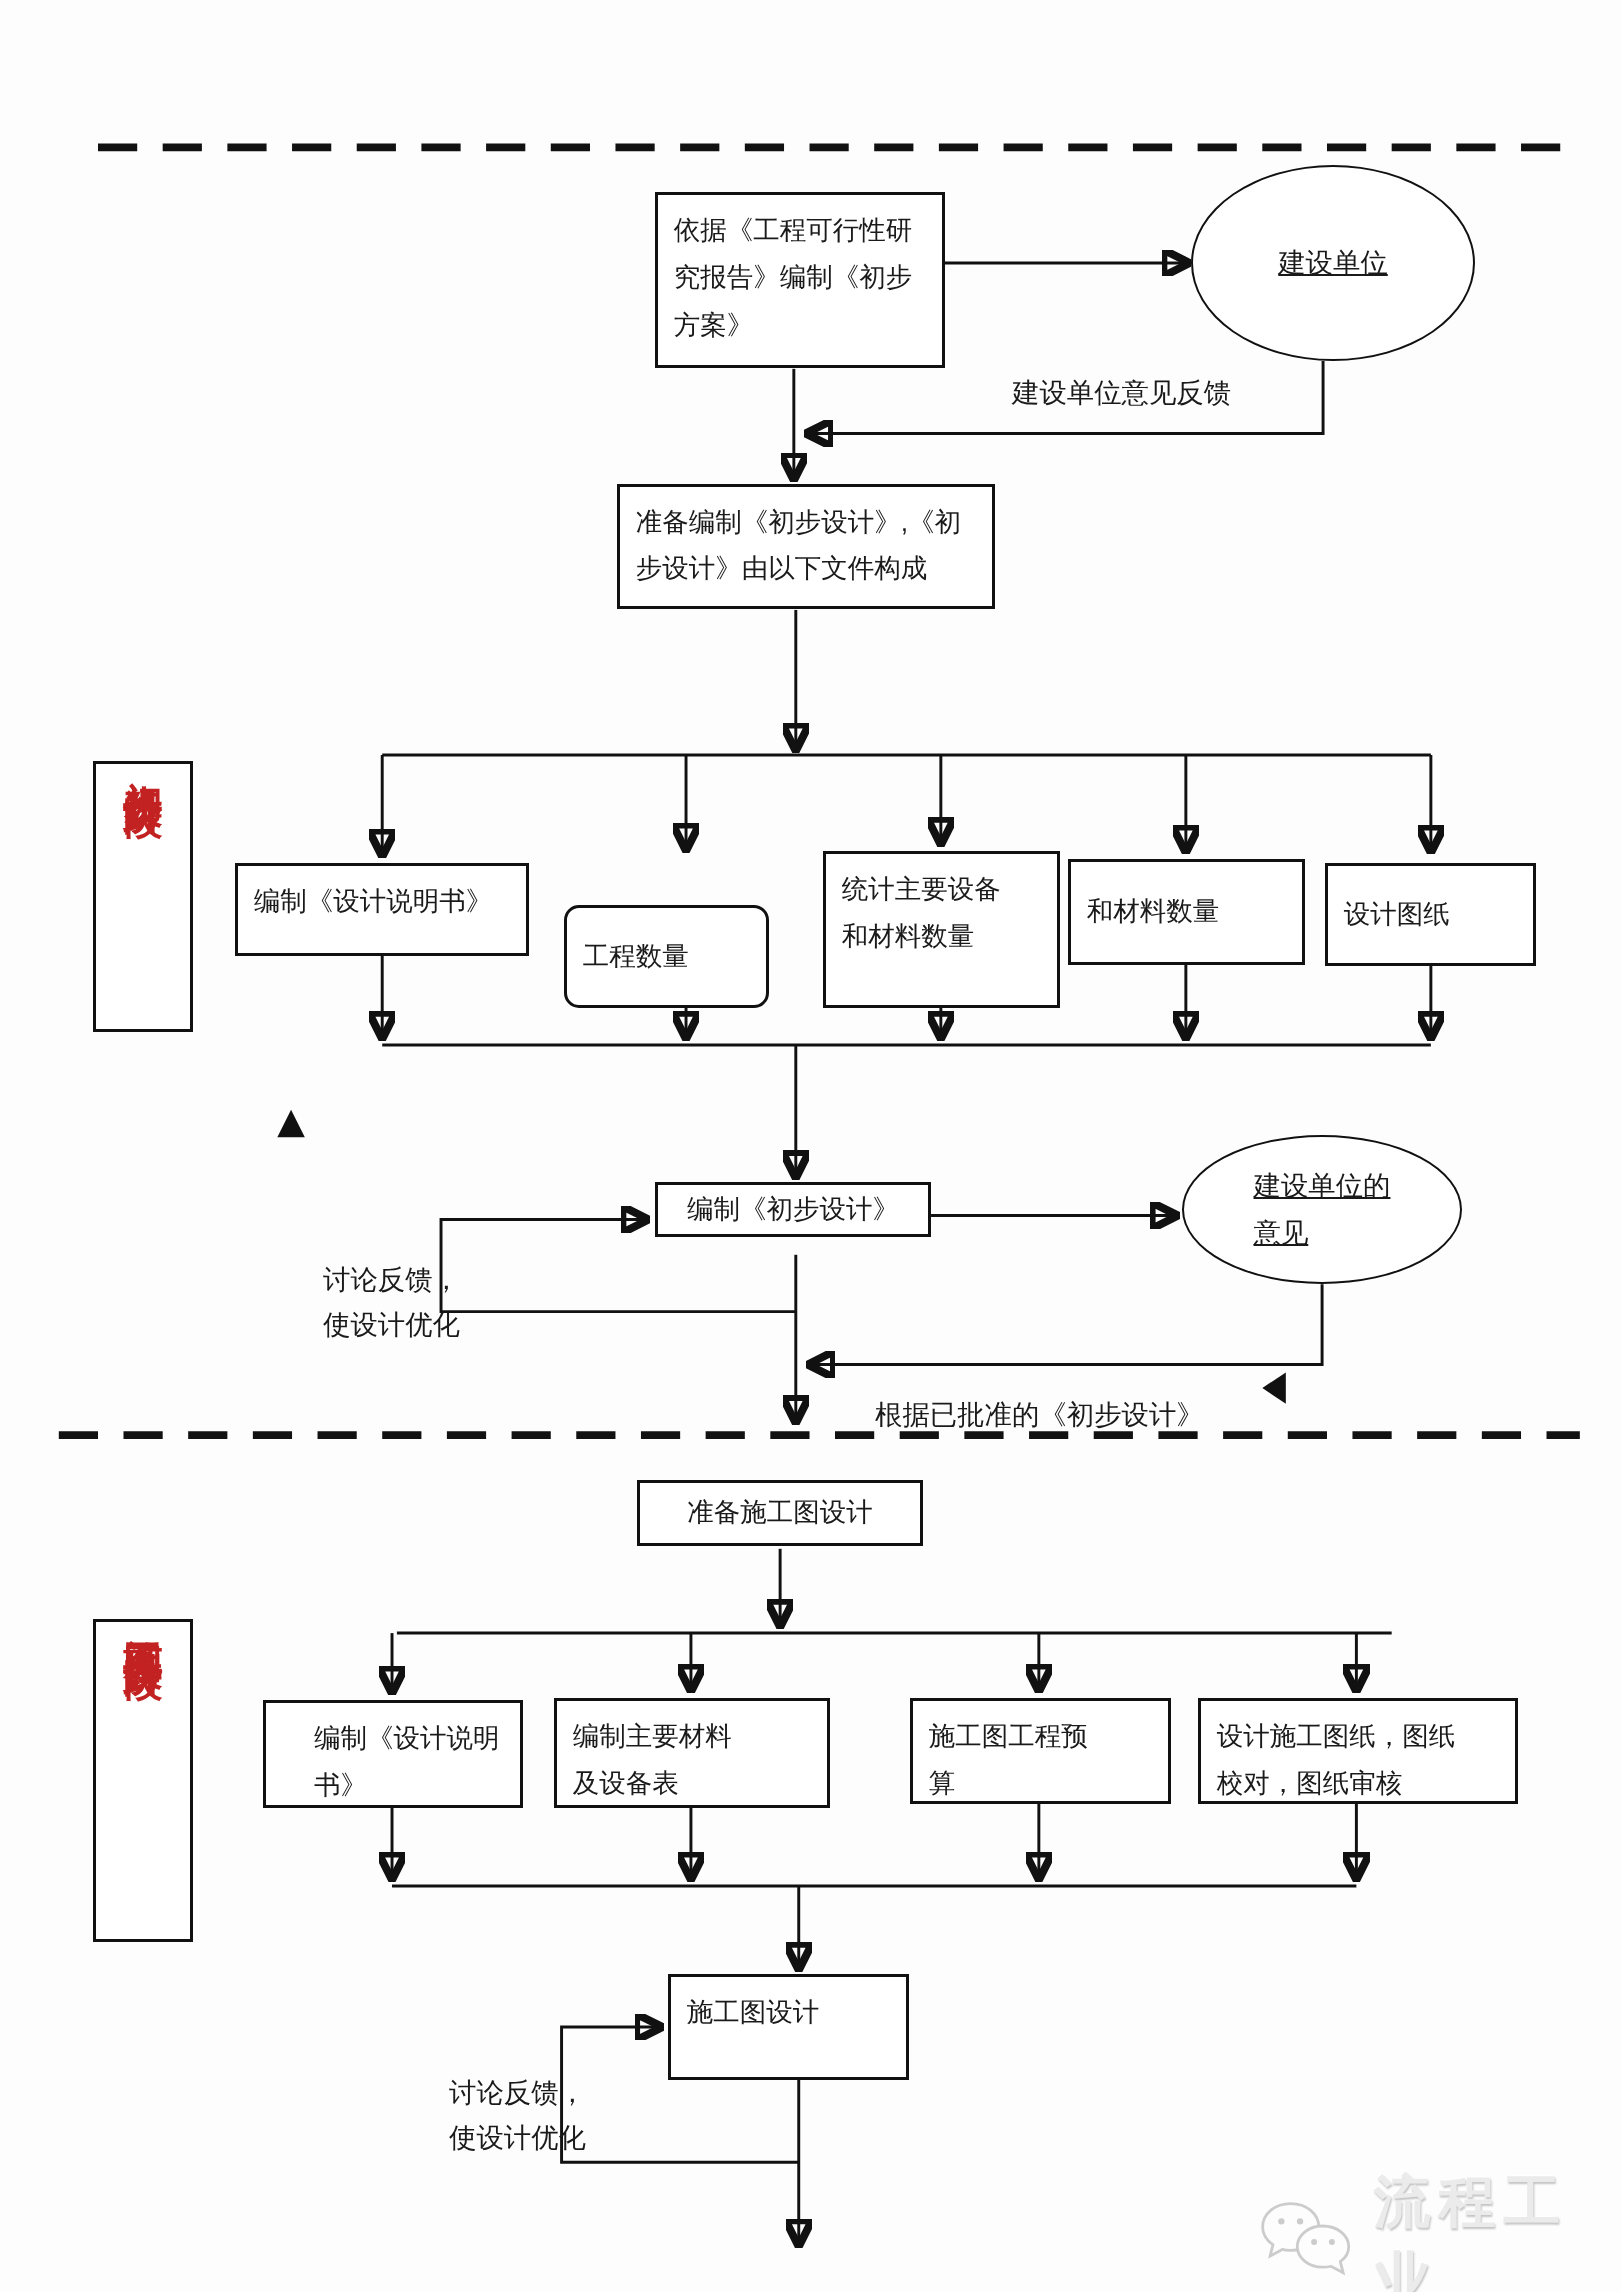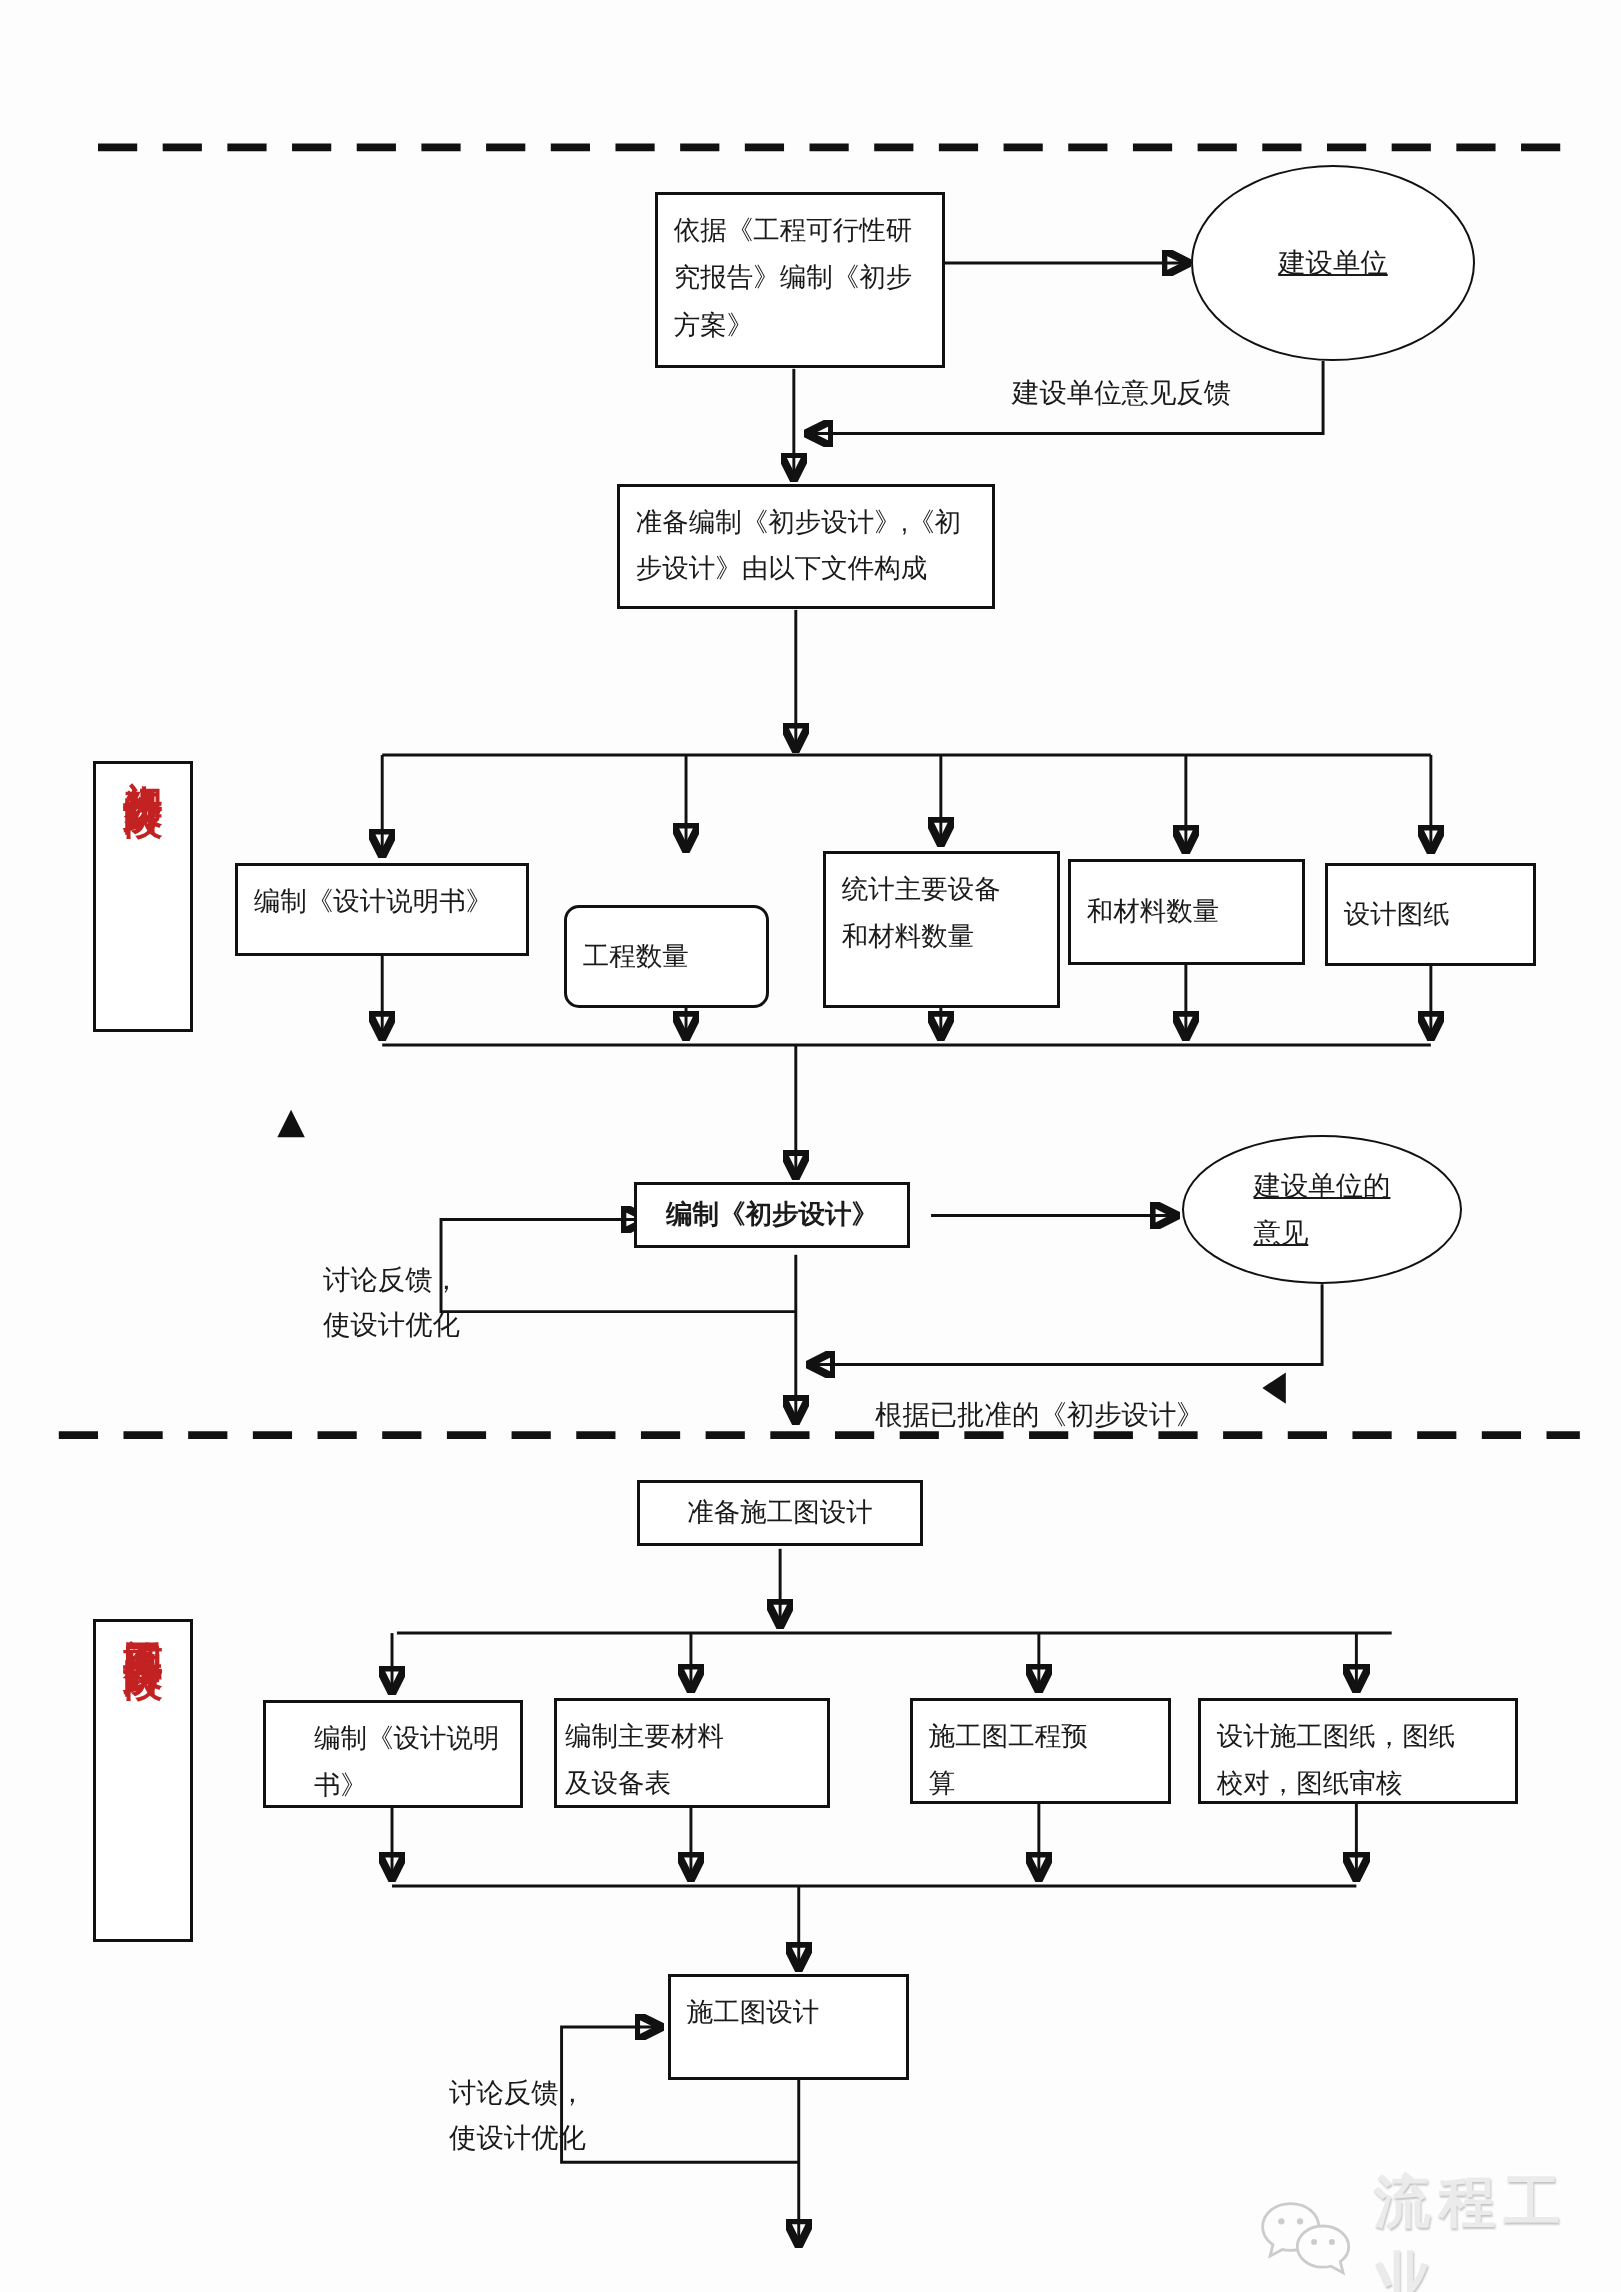--- a/index.html
+++ b/index.html
@@ -159,40 +159,40 @@
 
   <div class="box vcenter" style="left:564px;top:905px;width:205px;height:103px;border-radius:15px;">工程数量</div>
 
   <div class="box" style="left:823px;top:851px;width:237px;height:157px;line-height:1.8;">统计主要设备
 和材料数量</div>
 
   <div class="box vcenter" style="left:1068px;top:859px;width:237px;height:106px;">和材料数量</div>
 
   <div class="box vcenter" style="left:1325px;top:863px;width:211px;height:103px;">设计图纸</div>
 
-  <div class="box vcenter hcenter" style="left:634px;top:1182px;width:276px;height:66px;font-weight:bold;">编制《初步设计》</div>
+  <div class="box vcenter hcenter" style="left:655px;top:1182px;width:276px;height:55px;">编制《初步设计》</div>
 
   <div class="flabel" style="left:323px;top:1257px;">讨论反馈，
 使设计优化</div>
 
   <div class="ellipse ta-left" style="left:1182px;top:1135px;width:280px;height:149px;">建设单位的
 意见</div>
 
   <div class="flabel" style="left:875px;top:1392px;">根据已批准的《初步设计》</div>
 
   <div class="stage" style="left:93px;top:1619px;width:100px;height:323px;">
     <span>施工图设计阶段</span>
   </div>
 
   <div class="box vcenter hcenter" style="left:637px;top:1480px;width:286px;height:66px;">准备施工图设计</div>
 
   <div class="box" style="left:263px;top:1700px;width:260px;height:108px;padding-left:48px;">编制《设计说明
 书》</div>
 
-  <div class="box" style="left:554px;top:1698px;width:276px;height:110px;padding-left:8px;">编制主要材料
+  <div class="box" style="left:554px;top:1698px;width:276px;height:110px;">编制主要材料
 及设备表</div>
 
   <div class="box" style="left:910px;top:1698px;width:261px;height:106px;">施工图工程预
 算</div>
 
   <div class="box" style="left:1198px;top:1698px;width:320px;height:106px;">设计施工图纸，图纸
 校对，图纸审核</div>
 
   <div class="box" style="left:668px;top:1974px;width:241px;height:106px;">施工图设计</div>
 

